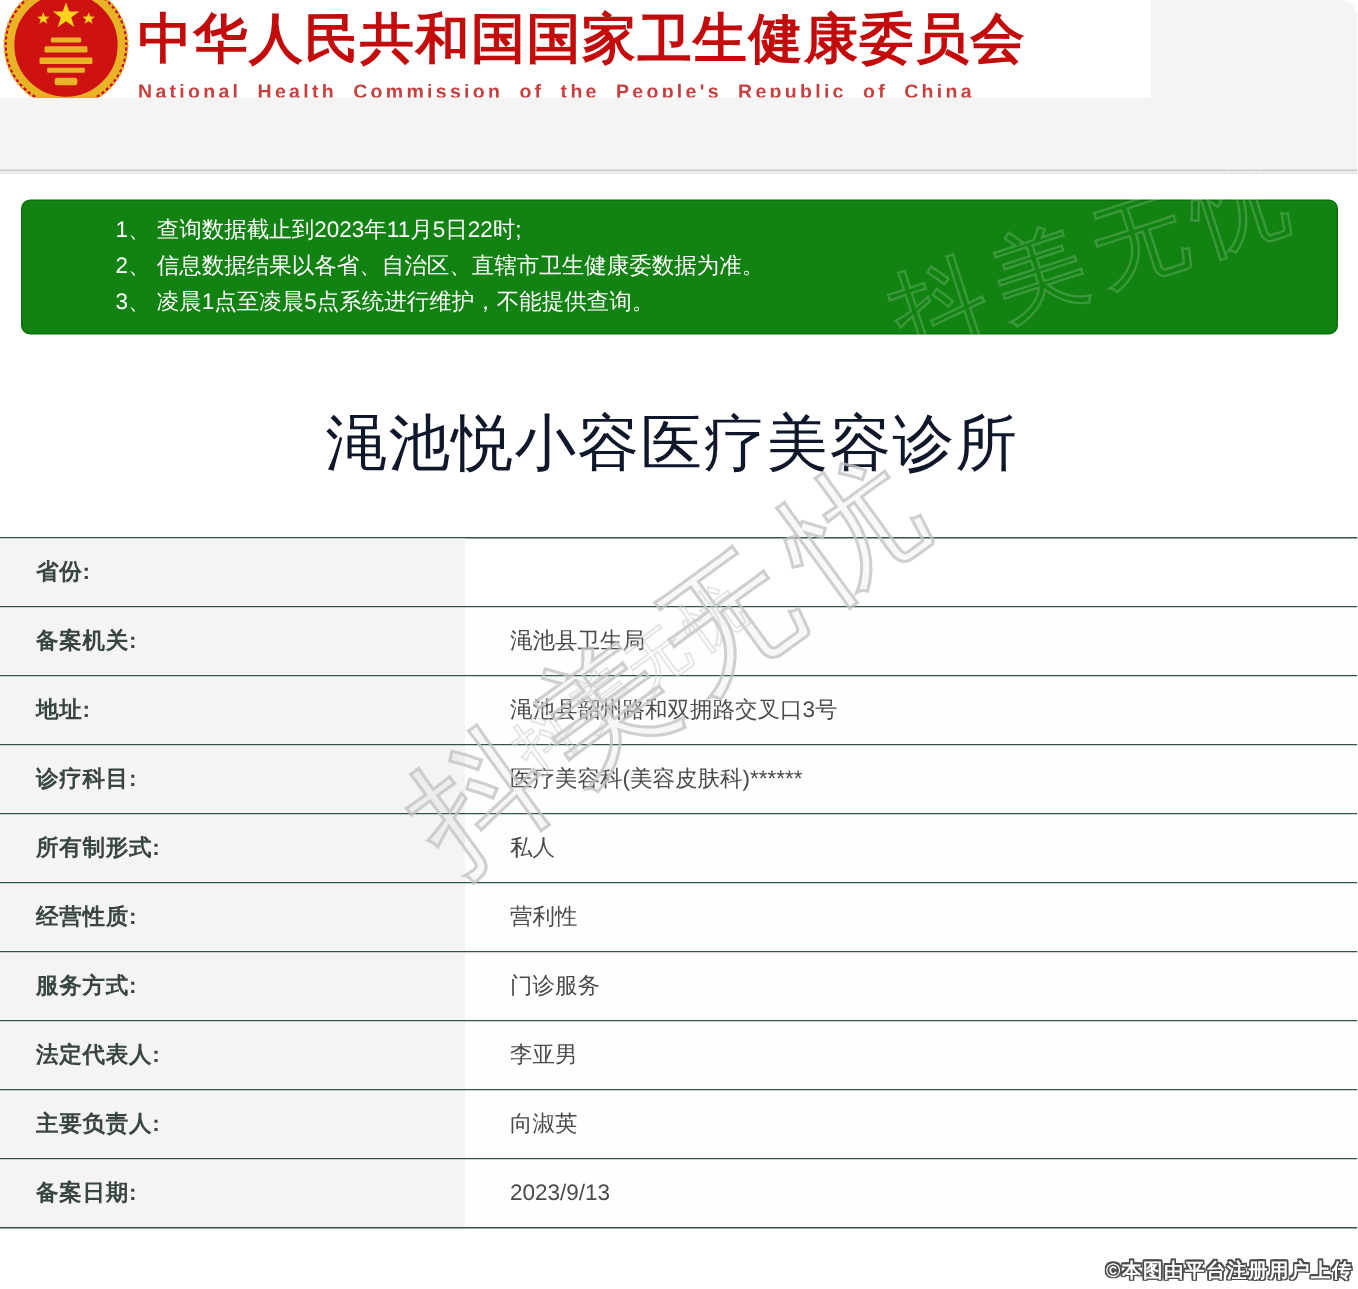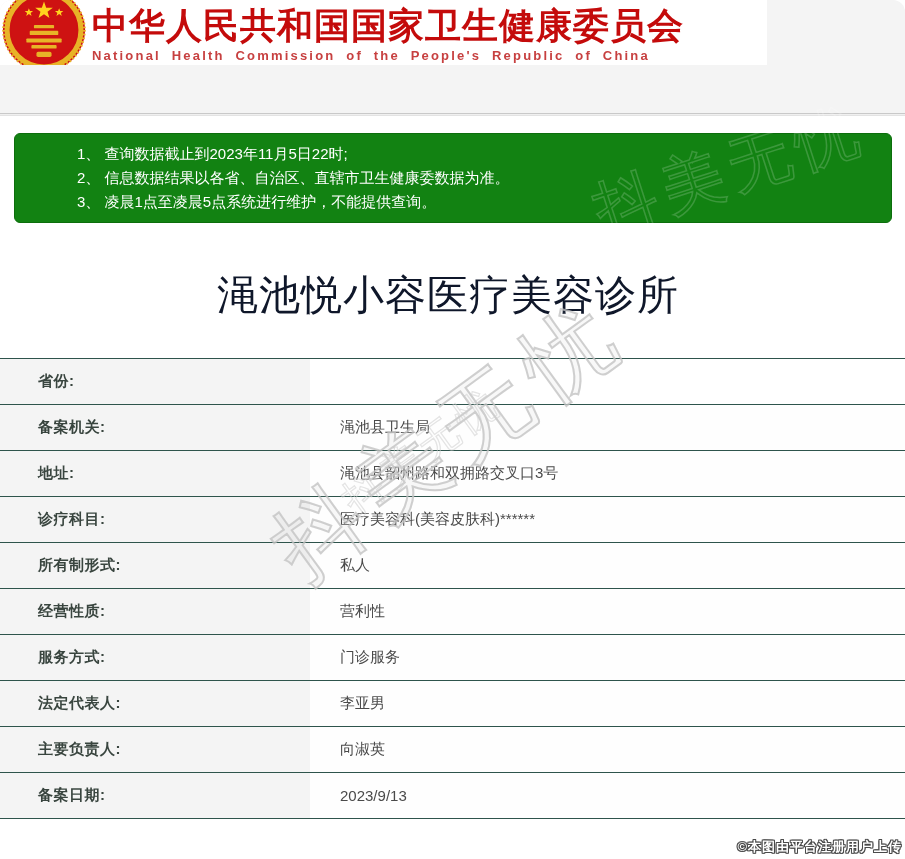--- a/index.html
+++ b/index.html
@@ -14,21 +14,21 @@
     width:767px; height:65px; background:#ffffff;
     display:flex; align-items:flex-start; overflow:hidden; position:relative;
   }
   .emblem { position:absolute; left:2px; top:-12px; width:84px; height:84px; }
   .header-titles { margin-left:92px; padding-top:7px; }
   .title-cn {
     font-size:36px; font-weight:700; line-height:38px;
     color:var(--red,#c40b0b); letter-spacing:1px; white-space:nowrap;
   }
   .title-en {
-    margin-top:3px; font-size:13px; font-weight:700;
+    margin-top:8px; font-size:13px; font-weight:700;
     color:#c74040; letter-spacing:2.2px; word-spacing:5px; white-space:nowrap;
   }
   .gray-band { width:905px; height:48px; background:#f4f4f4; }
   .hline { width:905px; height:3px; background:#f0f0f0;
     border-top:1px solid #c9c9c9; border-bottom:1px solid #e3e3e3; }
 
   
   .notice {
     margin:17px 13px 0 14px; height:90px;
     background:var(--green,#128212); border:1px solid #0c6e0c; border-radius:6px;
@@ -41,21 +41,21 @@
     margin-top:48px; padding-right:9px; text-align:center;
     font-size:41px; line-height:48px; font-weight:400; color:#0f172a;
     letter-spacing:1px;
   }
 
   
   .info-table { margin-top:39px; border-top:1px solid var(--divider,#2e544c); }
   .row { display:flex; height:46px; border-bottom:1px solid var(--divider,#2e544c); }
   .cell { display:flex; align-items:center; font-size:15px; }
   .cell.label {
-    width:310px; background:#f4f4f4; padding-left:38px;
+    width:310px; background:#f4f4f4; padding-left:24px;
     font-weight:700; color:#39453f; letter-spacing:0.5px;
   }
   .cell.value { flex:1; padding-left:30px; color:#4a4a4a; background:#fefefe; }
 
   
   .wm {
     position:absolute; pointer-events:none; white-space:nowrap;
     font-weight:400; z-index:5;
   }
   .wm-main {

